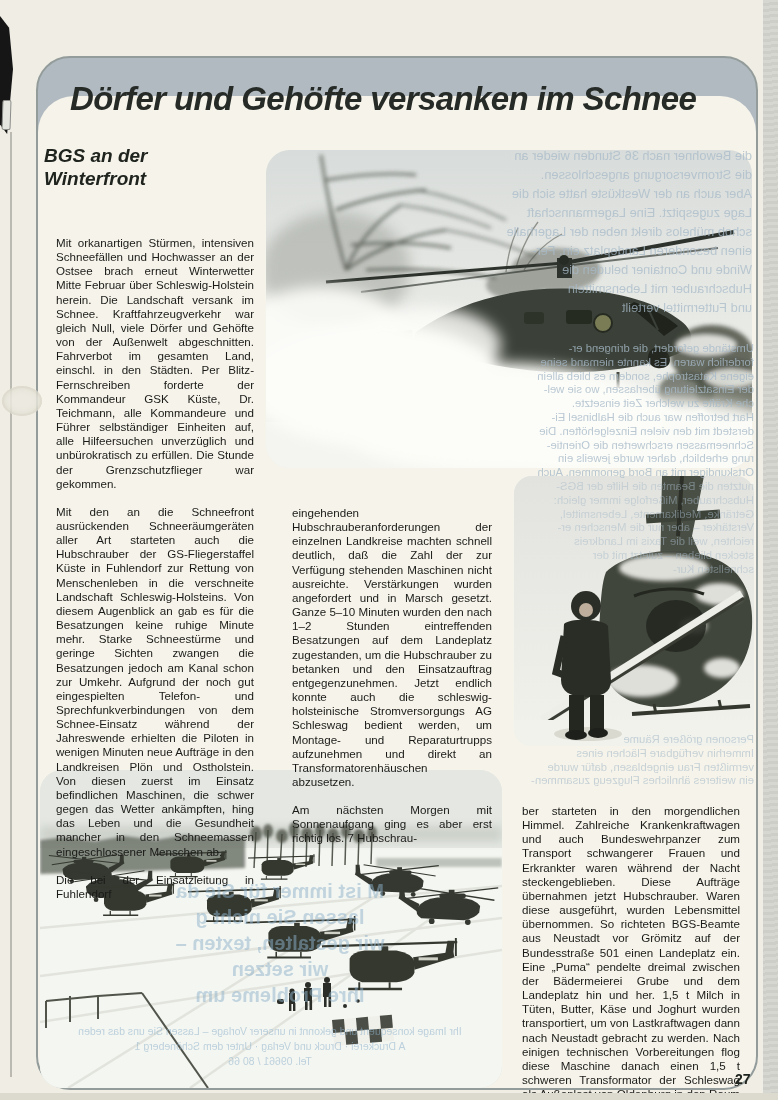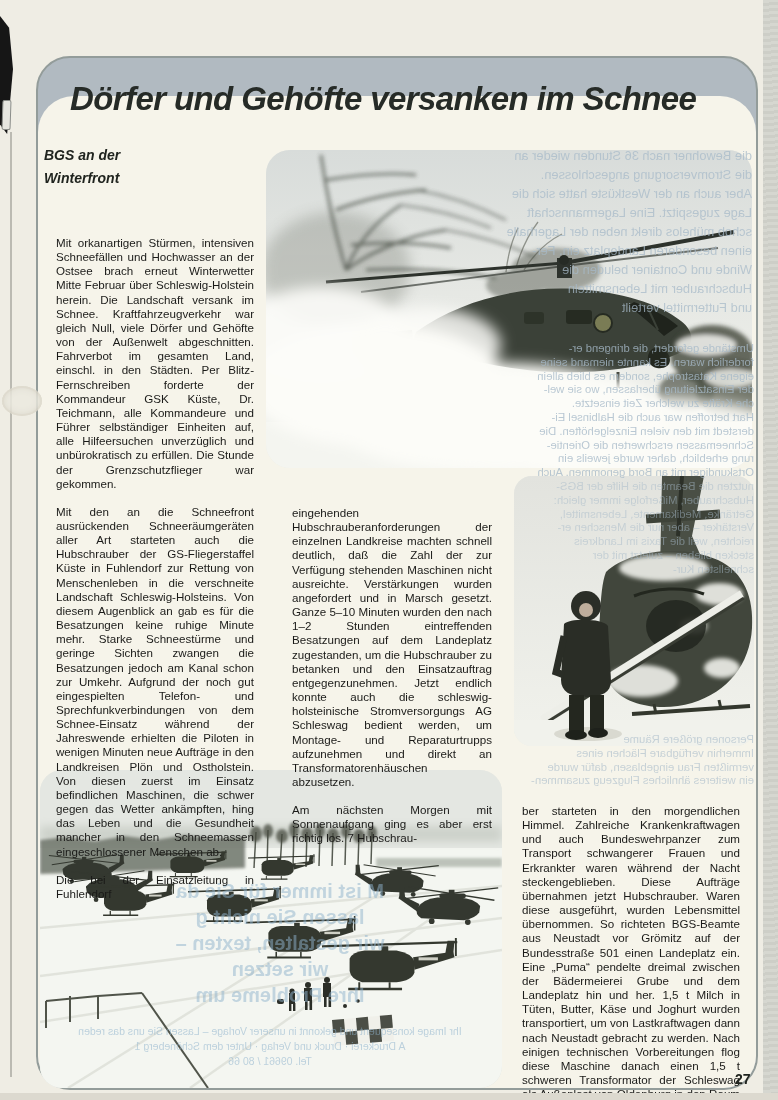--- a/index.html
+++ b/index.html
@@ -4,21 +4,21 @@
 <style>
   html,body{margin:0;padding:0;background:#e7e5dc;}
   #page{position:relative;width:778px;height:1100px;background:#efede4;overflow:hidden;
         font-family:"Liberation Sans",sans-serif;}
   
   .frame{position:absolute;left:36px;top:56px;width:718px;height:1030px;
          border:2px solid #939c9a;border-radius:34px;background:#b1bac1;overflow:hidden;z-index:0;}
   .sheet{position:absolute;left:0;right:0;top:38px;bottom:0;background:#f6f4ea;border-radius:36px 36px 0 0;}
   .title{position:absolute;left:54px;top:64px;width:700px;margin:16px;font-size:33px;font-weight:bold;
          font-style:italic;letter-spacing:-0.6px;color:#262b27;z-index:3;white-space:nowrap;}
-  .article-heading{position:absolute;left:44px;top:144px;font-size:14px;font-weight:bold;font-style:italic;
+  .article-heading{position:absolute;left:44px;top:144px;font-size:19px;font-weight:bold;font-style:italic;
          line-height:23px;color:#20241f;z-index:3;}
   .col{position:absolute;font-size:11.6px;line-height:14.15px;text-align:justify;color:#1a1a18;z-index:3;}
   .col p{margin:14px;}
   .col-left{left:42px;top:222px;width:226px;}
   .col-mid{left:278px;top:492px;width:228px;}
   .col-right{left:508px;top:790px;width:246px;}
   .pageno{position:absolute;left:735px;top:1071px;font-size:14px;font-weight:bold;color:#20241f;z-index:3;}
   
   .photo{position:absolute;overflow:hidden;z-index:1;background:#e8e9e3;}
   .photo svg{display:block;width:100%;height:100%;}

